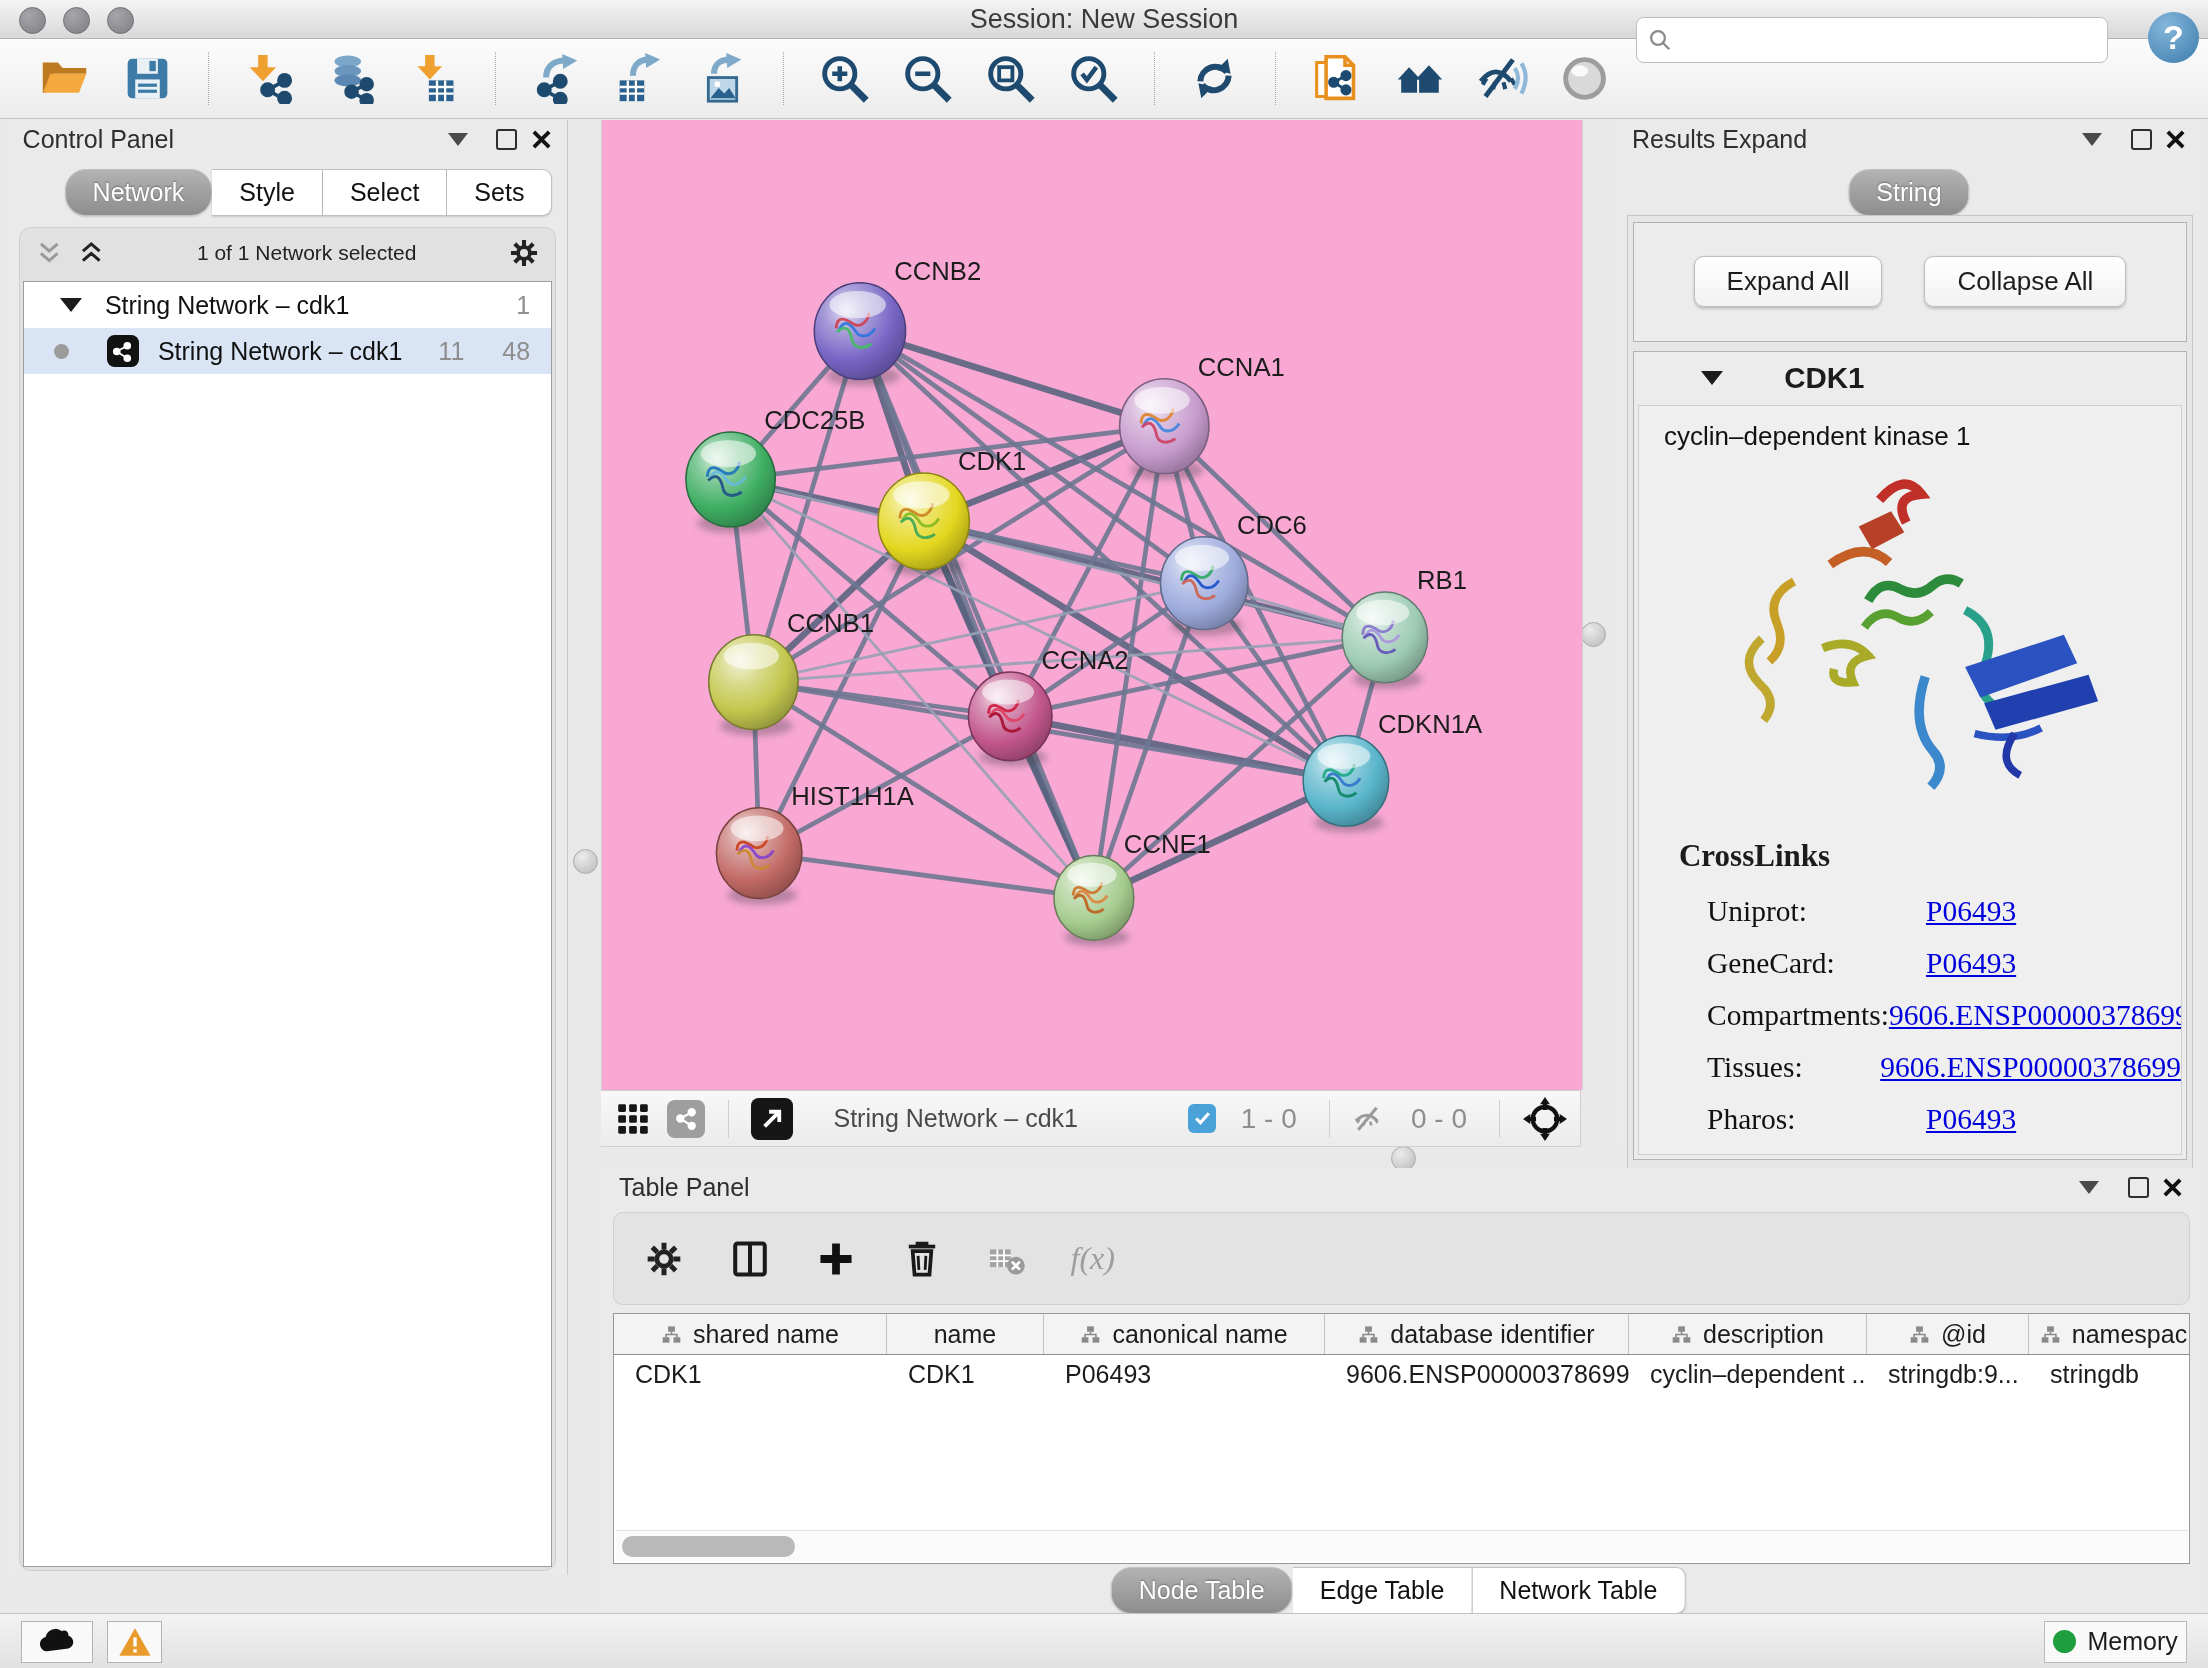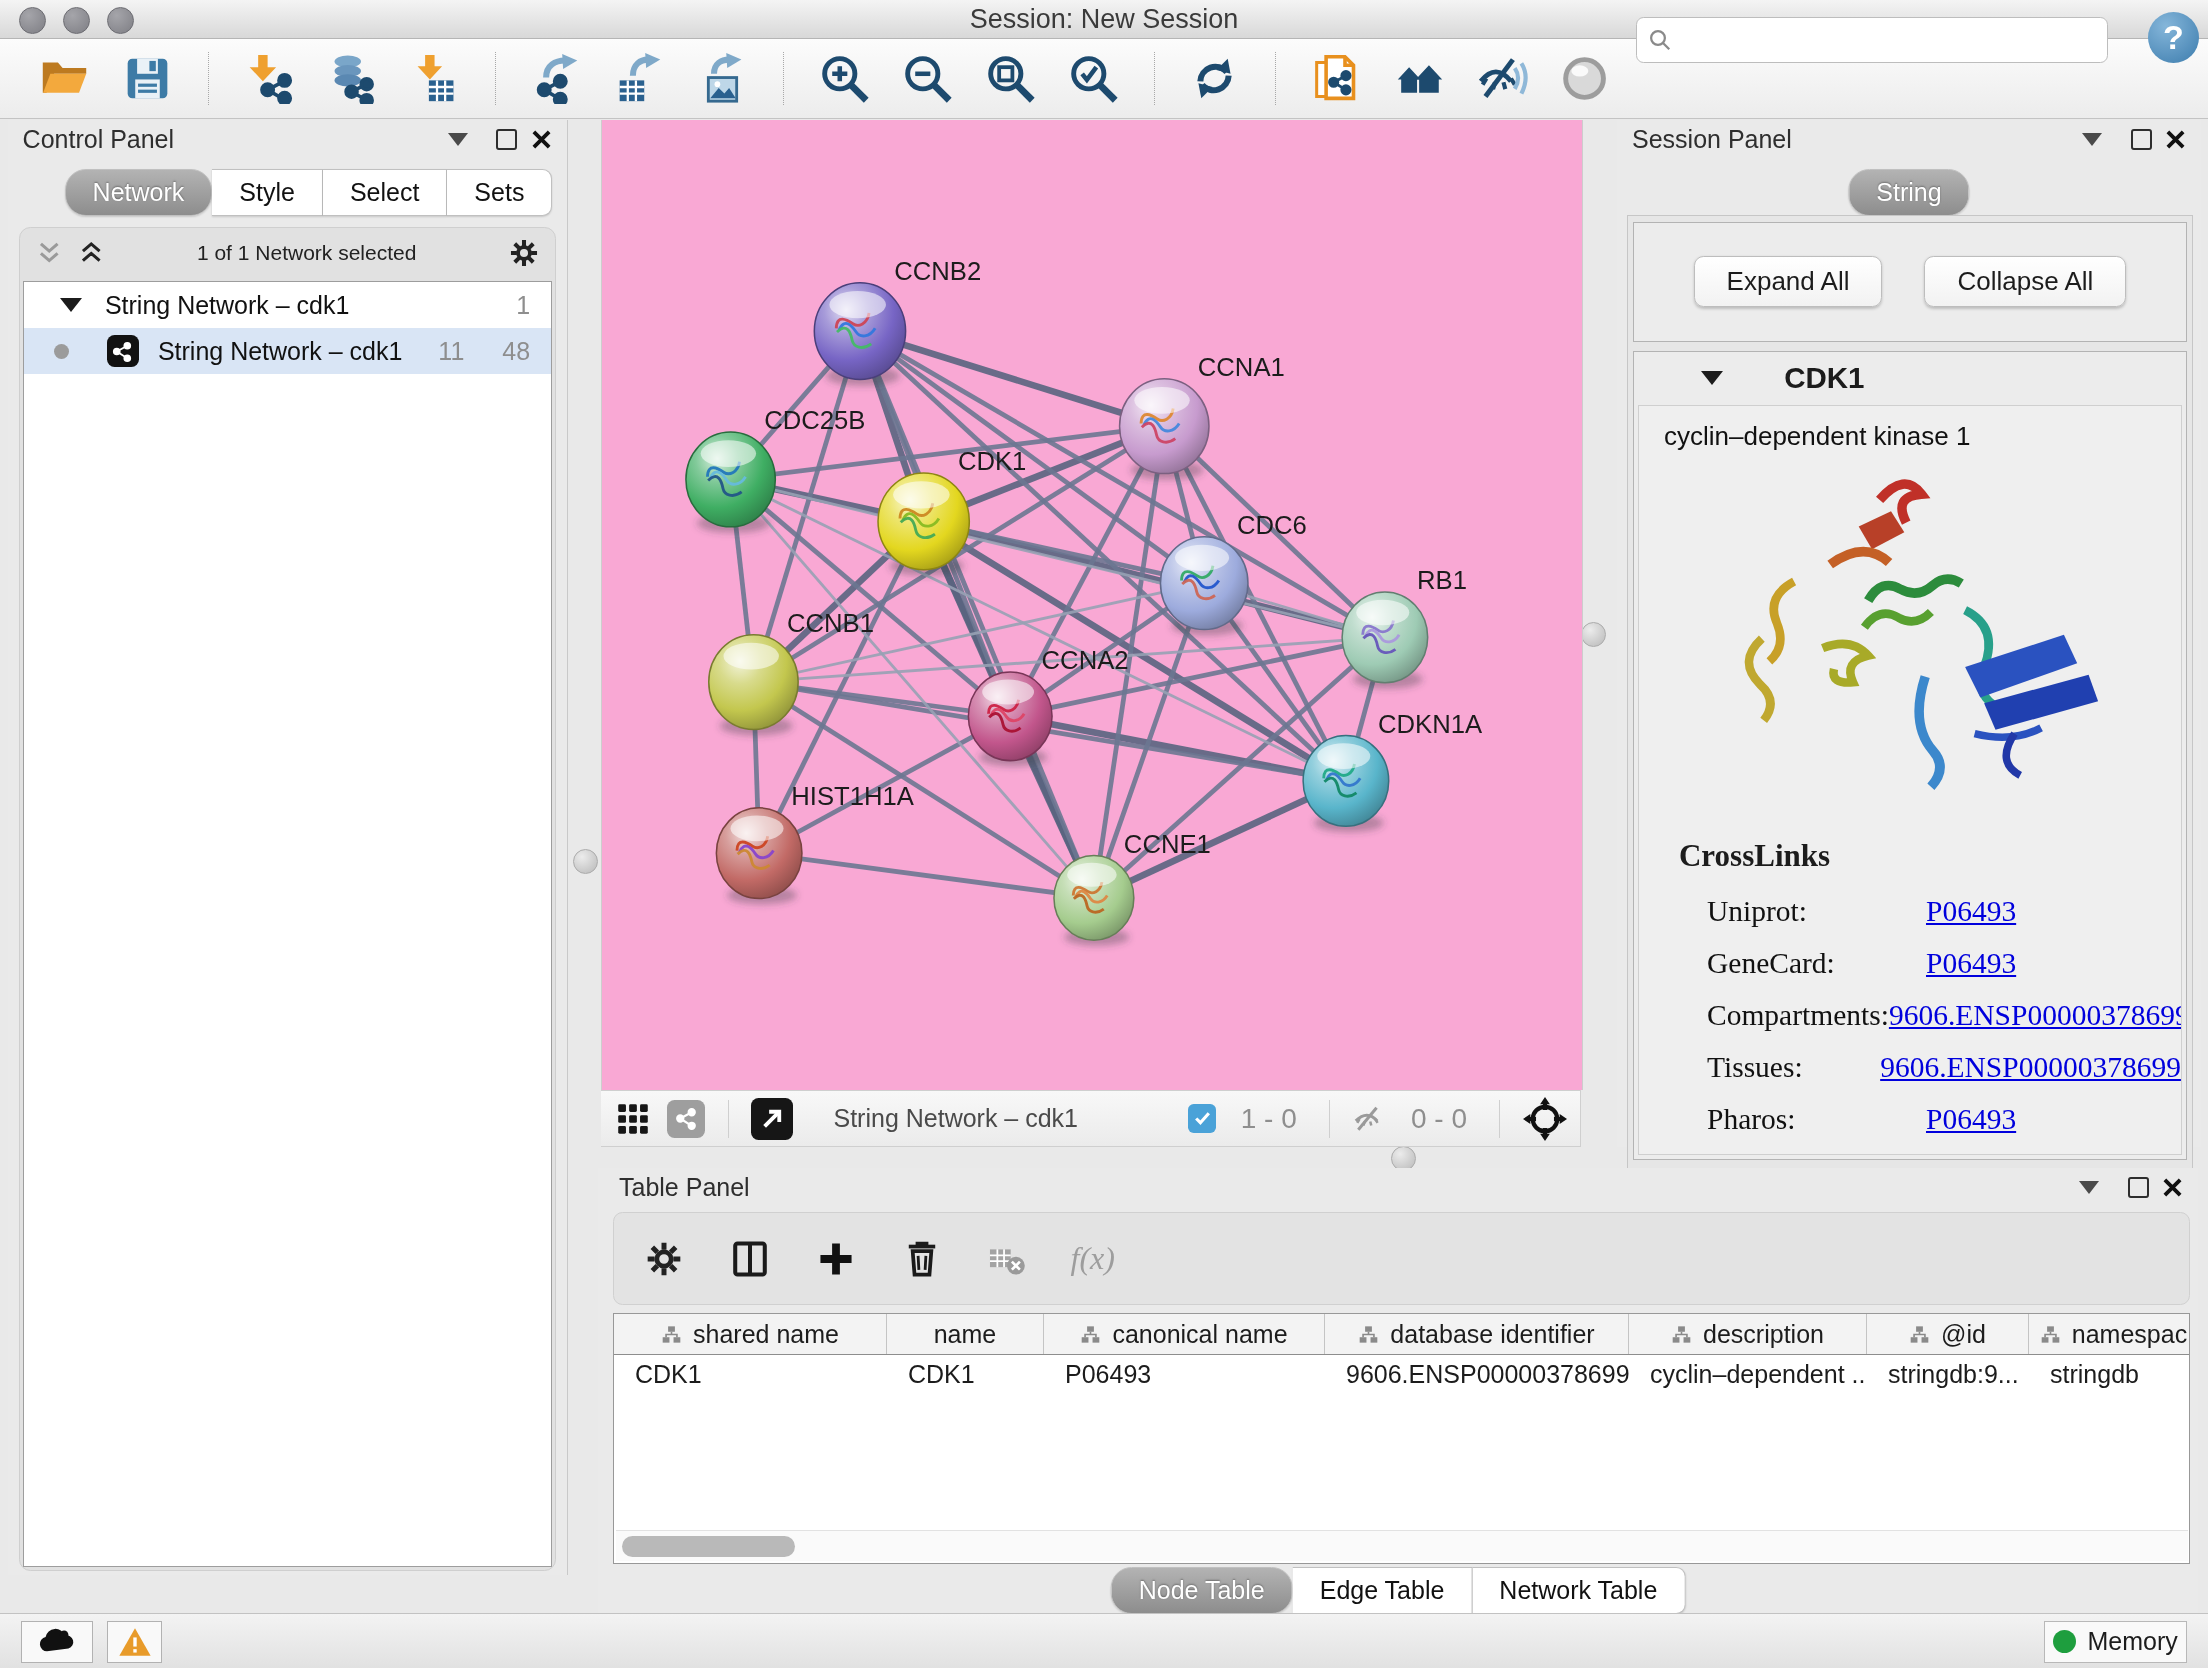--- a/index.html
+++ b/index.html
@@ -624,21 +624,21 @@
   <span class="nt-sep"></span>
   <svg width="44" height="44" viewBox="0 0 27 27">
     <circle cx="13.5" cy="13.5" r="7.5" fill="none" stroke="#111" stroke-width="2.6"></circle>
     <path d="M13.5 4v4M13.5 19v4M4 13.5h4M19 13.5h4" stroke="#111" stroke-width="2.6"></path>
     <path d="M13.5 0l-3 4.5h6zM13.5 27l-3-4.5h6zM0 13.5l4.5-3v6zM27 13.5l-4.5-3v6z" fill="#111"></path>
   </svg>
 </div>
 
 <div class="results-panel">
   <div class="phdr">
-    <span>Session Panel</span>
+    <span>Results Expand</span>
     <span class="sp"></span>
     <span class="hdr-caret"></span>
     <span class="hdr-float"></span>
     <svg width="21" height="21" viewBox="0 0 22 22">
       <path d="M3 3l16 16M19 3L3 19" stroke="#111" stroke-width="4"></path>
     </svg>
   </div>
   <div class="rp-tab tabs">
     <div class="tab active">String</div>
   </div>

